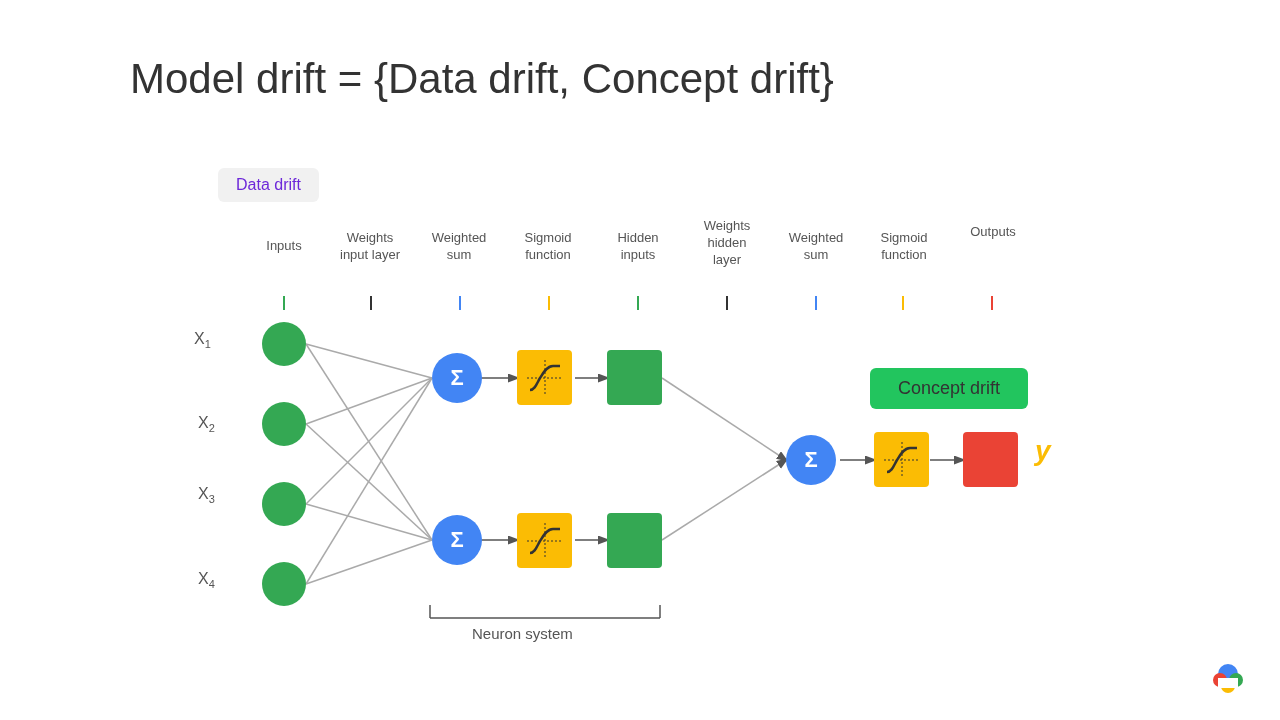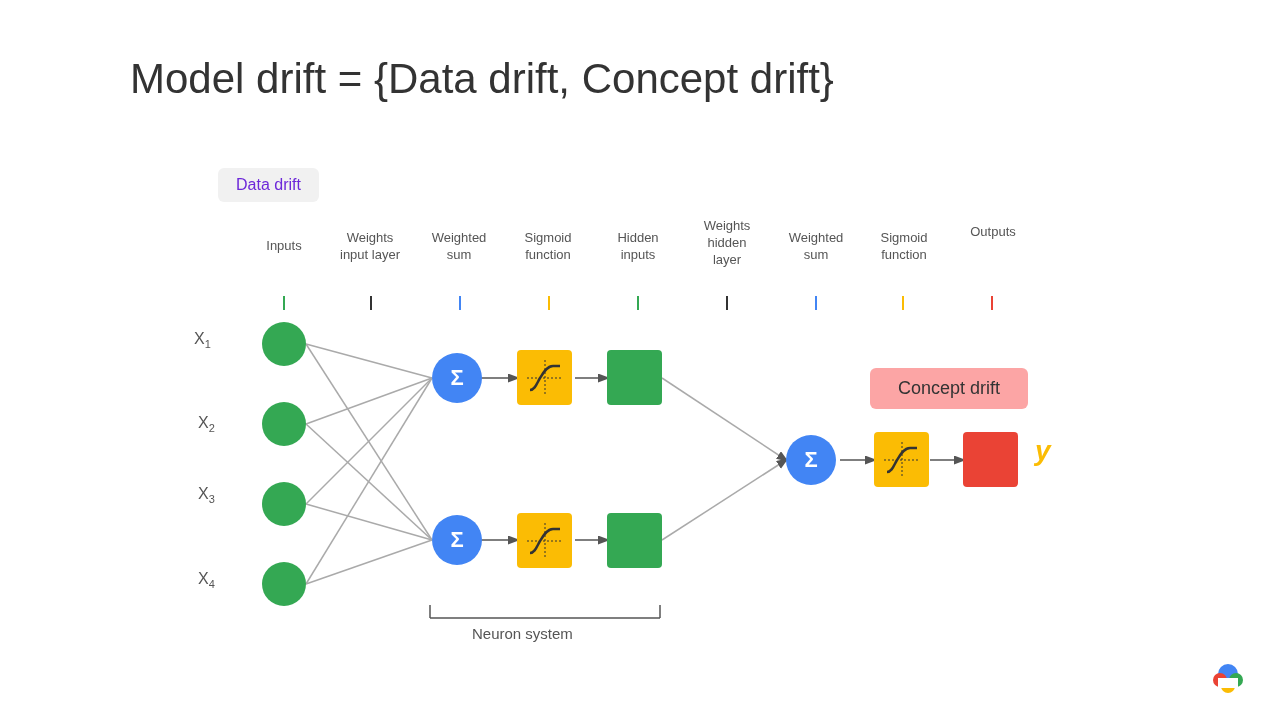--- a/index.html
+++ b/index.html
@@ -29,21 +29,21 @@
       border-radius: 6px;
       padding: 8px 18px;
       font-size: 16px;
       color: #6d28d9;
     }
 
     .concept-drift-box {
       position: absolute;
       top: 368px;
       left: 870px;
-      background: #fca5a5;
+      background: #22c55e;
       border-radius: 6px;
       padding: 10px 28px;
       font-size: 18px;
       color: #333;
     }
 
     
     .col-header {
       position: absolute;
       text-align: center;

